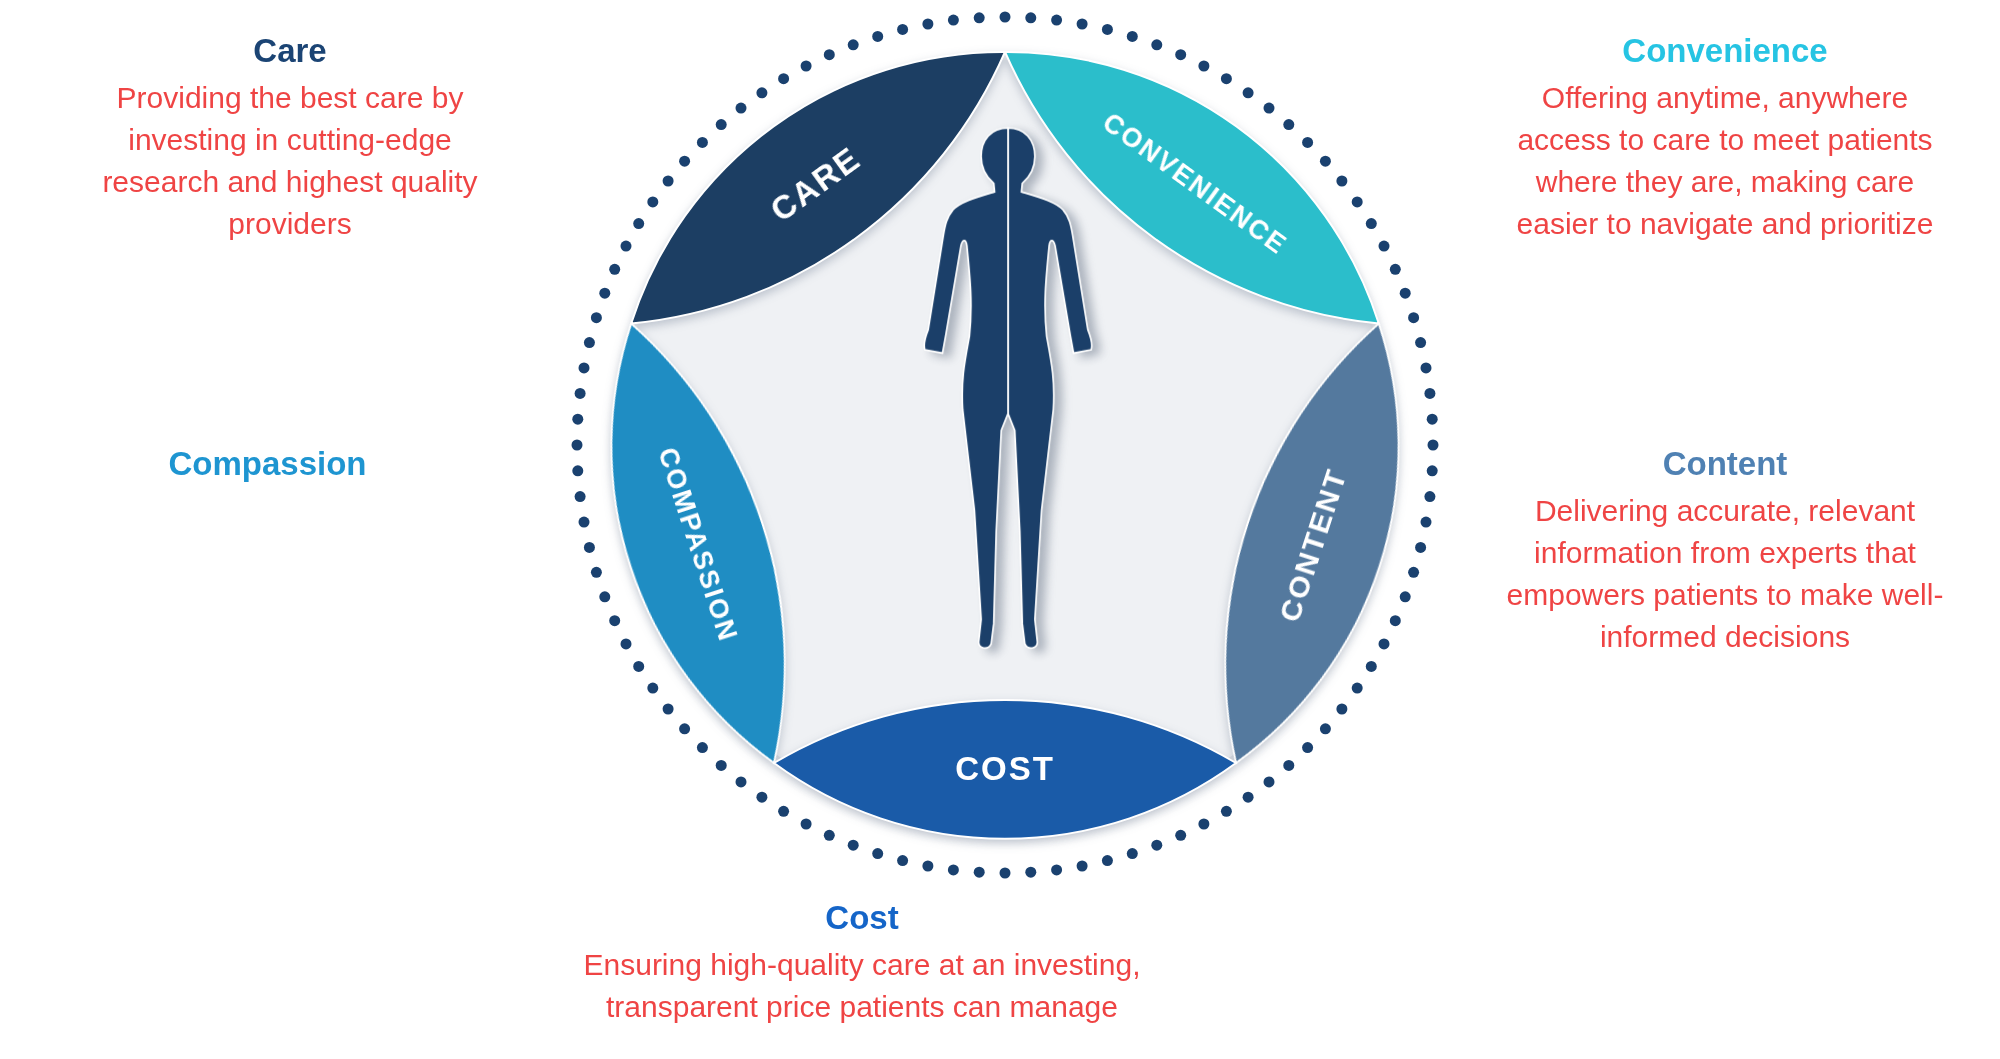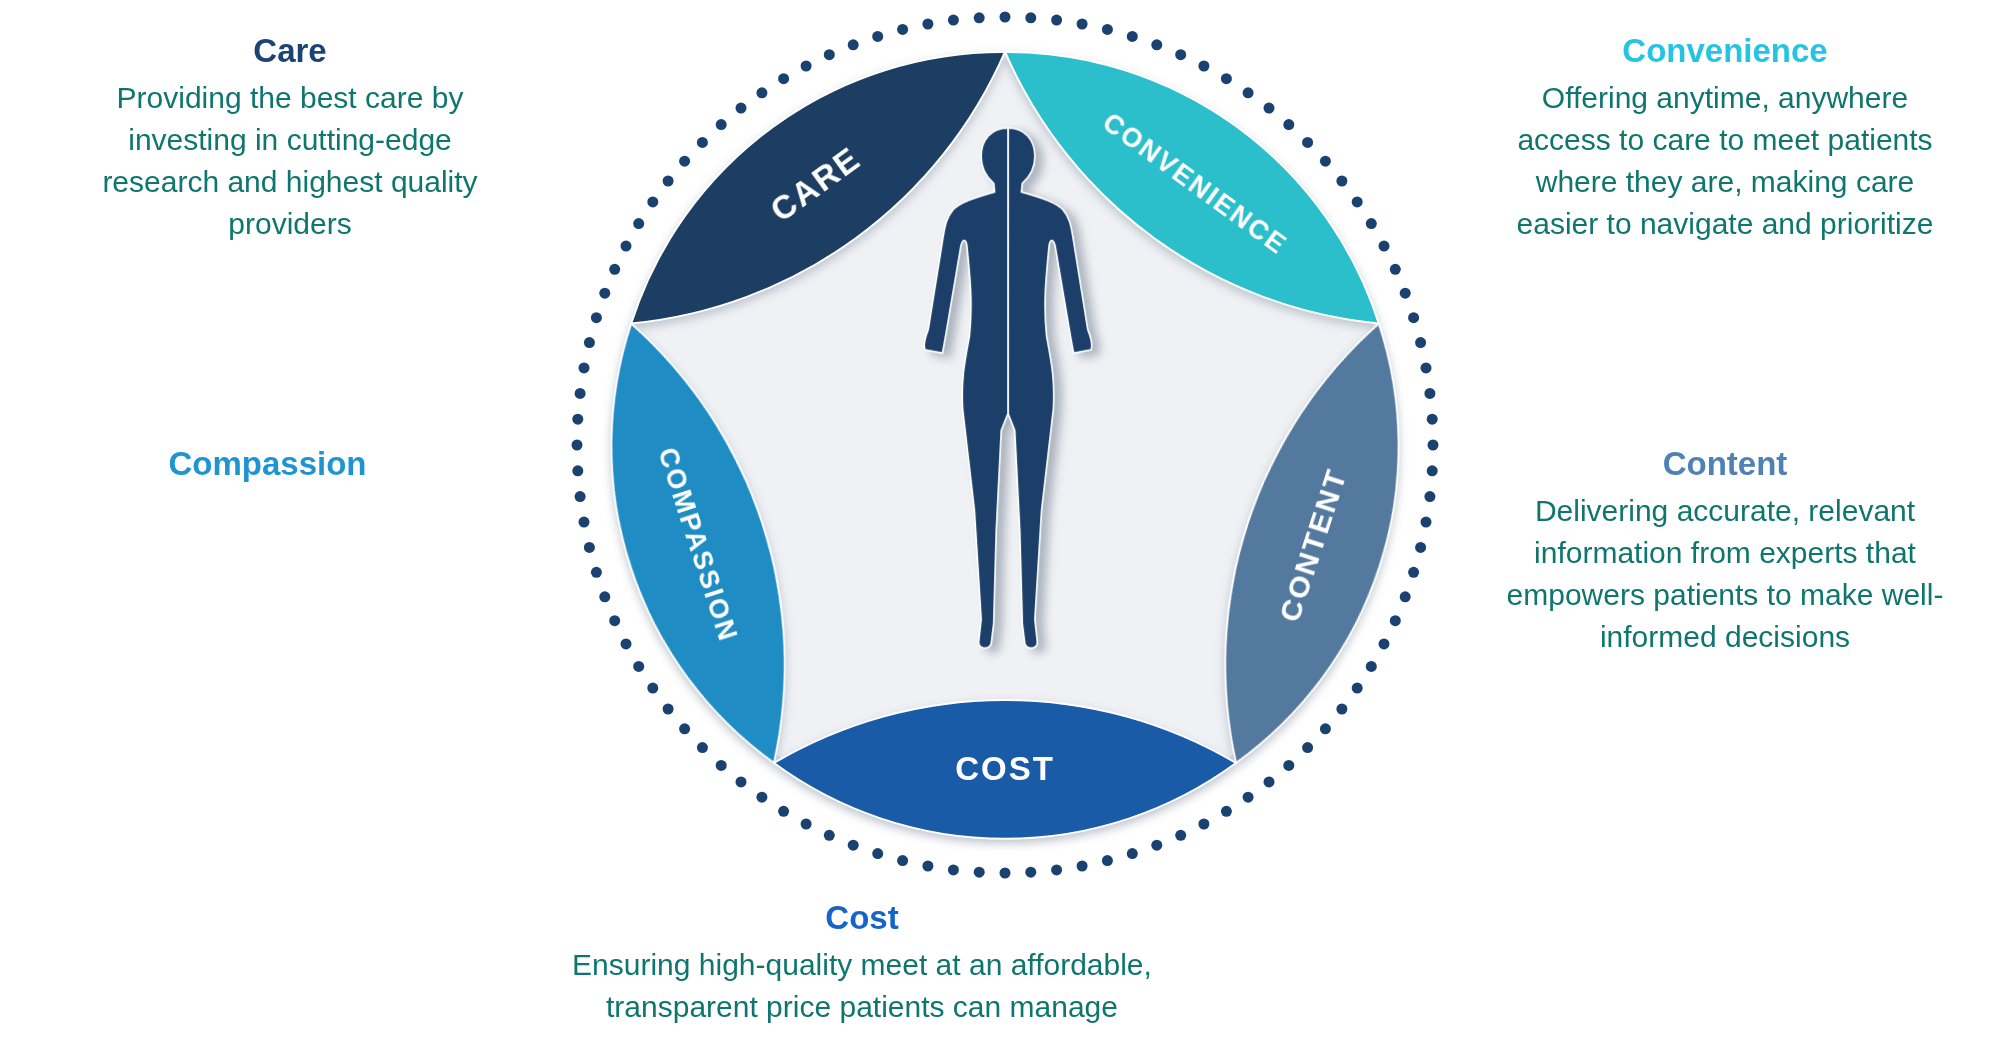--- a/index.html
+++ b/index.html
@@ -1,21 +1,21 @@
 <!DOCTYPE html>
 <html><head>
 <meta charset="utf-8">
 <style>
   html,body{margin:0;padding:0;background:#ffffff;}
   body{width:2000px;height:1059px;font-family:"Liberation Sans",sans-serif;}
   .canvas{position:relative;width:2000px;height:1059px;overflow:hidden;background:#ffffff;}
   .diagram-svg{position:absolute;left:0;top:0;}
   .section{position:absolute;text-align:center;}
   .sec-head{font-size:33px;font-weight:bold;line-height:1.3;margin-bottom:4px;}
-  .sec-body{font-size:30px;color:#0f766e;line-height:1.4;white-space:pre-line;}
+  .sec-body{font-size:30px;color:#ef4444;line-height:1.4;white-space:pre-line;}
   .petals{filter:drop-shadow(0px 4px 5px rgba(40,60,90,0.25));}
   .disc{filter:drop-shadow(0px 5px 7px rgba(40,60,90,0.22));}
   .figure{filter:drop-shadow(9px 5px 6px rgba(90,105,125,0.45));}
   .petal-label{font-weight:bold;fill:#ffffff;text-anchor:middle;letter-spacing:2px;
     font-family:"Liberation Sans",sans-serif;}
 </style>
 </head>
 <body>
 
 <div class="canvas">
@@ -194,17 +194,17 @@
   <div class="section" style="left:1445px;top:443px;width:560px;">
     <div class="sec-head" style="color: rgb(79, 129, 179);">Content</div>
     <div class="sec-body">Delivering accurate, relevant
 information from experts that
 empowers patients to make well-
 informed decisions</div>
   </div>
 
   <div class="section" style="left:412px;top:897px;width:900px;">
     <div class="sec-head" style="color: rgb(21, 101, 200);">Cost</div>
-    <div class="sec-body">Ensuring high-quality meet at an affordable,
+    <div class="sec-body">Ensuring high-quality care at an investing,
 transparent price patients can manage</div>
   </div>
 
 </div>
 
 </body></html>

